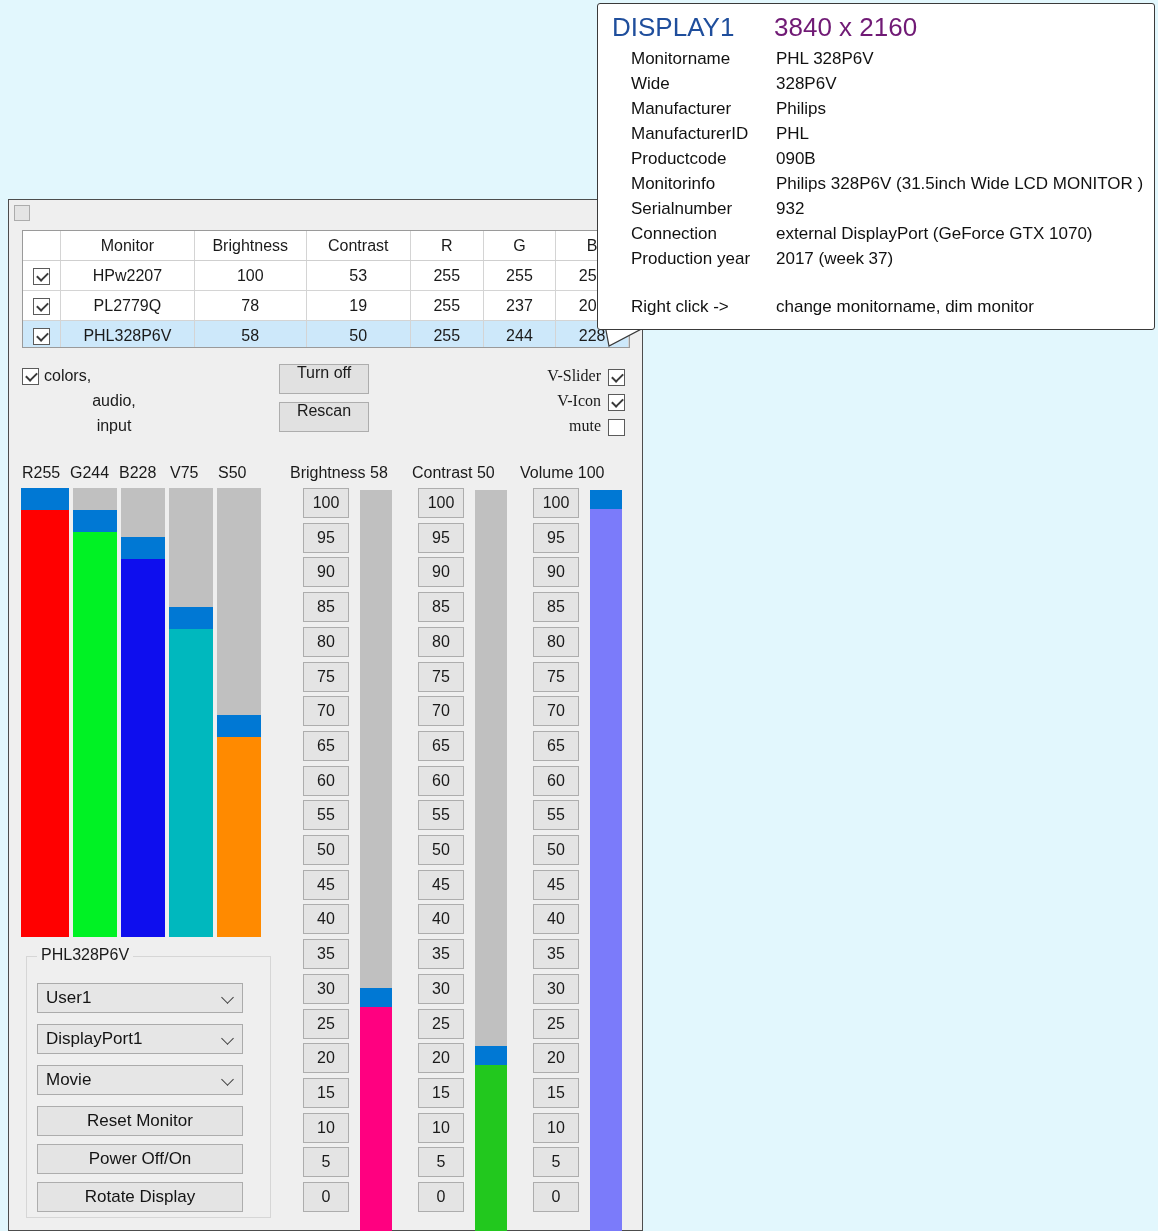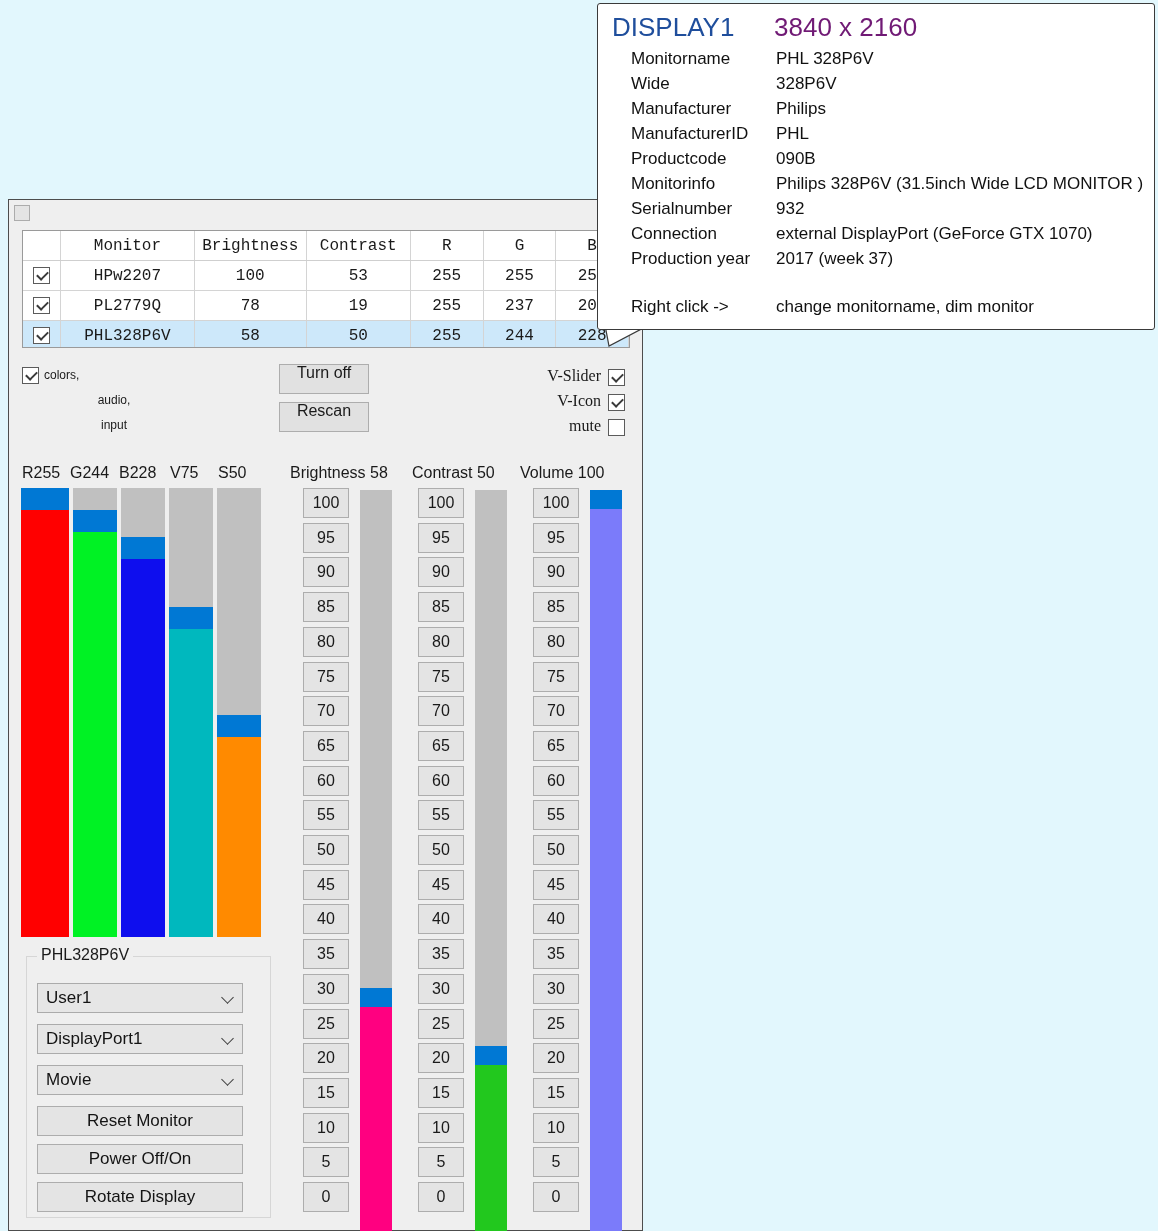--- a/index.html
+++ b/index.html
@@ -16,21 +16,21 @@
   #app-window{
     position:absolute;left:8px;top:199px;width:635px;height:1032px;
     background:#EFEFEF;border:1px solid #4d4d4d;box-sizing:border-box;
   }
   #titlebar{position:absolute;left:0;top:0;width:100%;height:28px;background:#EFEFEF;}
   #app-icon{position:absolute;left:5px;top:5px;width:16px;height:16px;background:#E4E4E4;border:1px solid #ACACAC;box-sizing:border-box;}
 
   
   #monitor-table-wrap{
     position:absolute;left:13px;top:30px;width:608px;height:118px;
-    background:#FFFFFF;border:1px solid #9a9a9a;box-sizing:border-box;overflow:hidden;font-family:Liberation Mono, monospace;
+    background:#FFFFFF;border:1px solid #9a9a9a;box-sizing:border-box;overflow:hidden;
   }
   table.mtable{border-collapse:collapse;width:100%;table-layout:fixed;}
   table.mtable th,table.mtable td{
     font-weight:normal;font-size:16px;text-align:center;height:29px;
     border-right:1px solid #D4D4D4;border-bottom:1px solid #D4D4D4;
     padding:0;overflow:hidden;white-space:nowrap;
   }
   table.mtable th{border-bottom:1px solid #CFCFCF;}
   table.mtable td.cb,table.mtable th.cb{width:36px;border-right:1px solid #D4D4D4;}
   table.mtable .c-mon{width:130px;}
@@ -42,21 +42,21 @@
     display:inline-block;width:17px;height:17px;border:1px solid #5b5b5b;background:#fff;
     position:relative;vertical-align:middle;box-sizing:border-box;
   }
   .tickbox.on::after{
     content:"";position:absolute;left:3px;top:3px;width:9px;height:5px;
     border-left:2px solid #3a3a3a;border-bottom:2px solid #3a3a3a;transform:rotate(-45deg);
   }
 
   
   #opt-colors{position:absolute;left:13px;top:163px;width:160px;}
-  #opt-colors .line{line-height:25px;font-size:12px;}
+  #opt-colors .line{line-height:25px;font-size:16px;}
   #opt-colors .line.first{padding-left:0;}
   #opt-colors .line.indent{padding-left:24px;text-align:center;}
   #colors-checkbox{margin-right:5px;}
 
   .winbtn{
     position:absolute;background:#E1E1E1;border:1px solid #ADADAD;box-sizing:border-box;
     font-family:"Liberation Sans", sans-serif;font-size:16px;color:#1a1a1a;
     text-align:center;line-height:1.0;cursor:default;
   }
   #btn-turnoff{left:270px;top:164px;width:90px;height:30px;}

